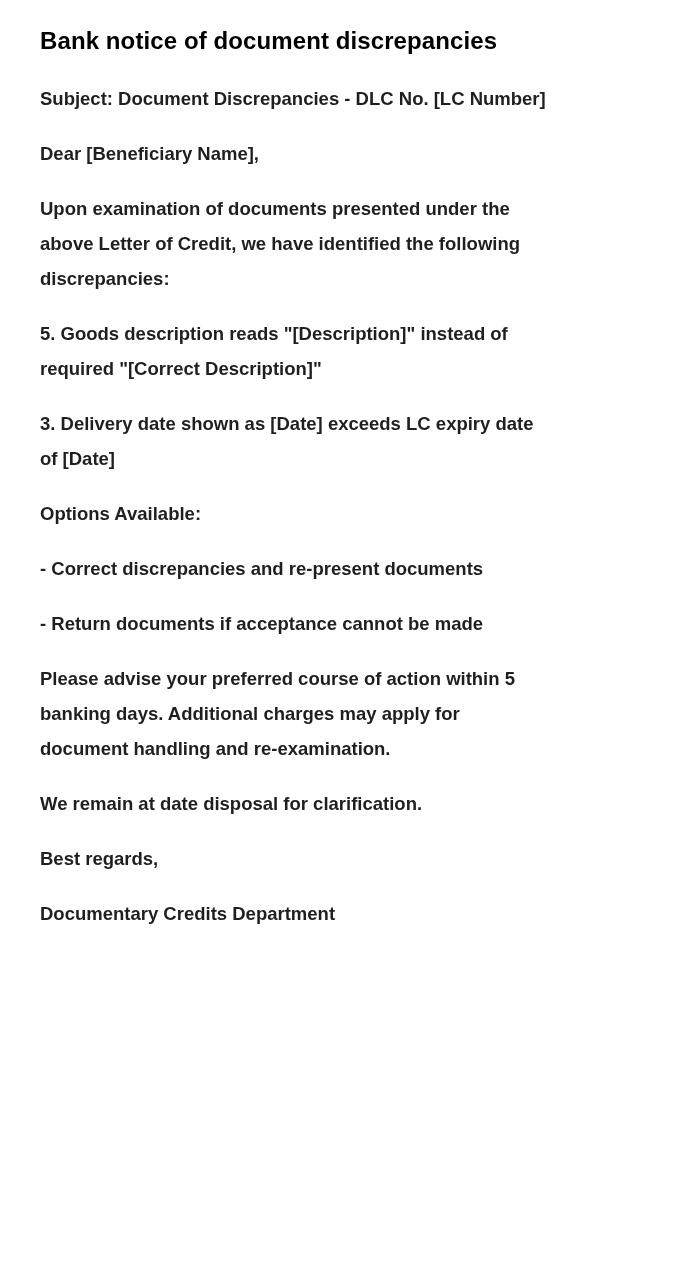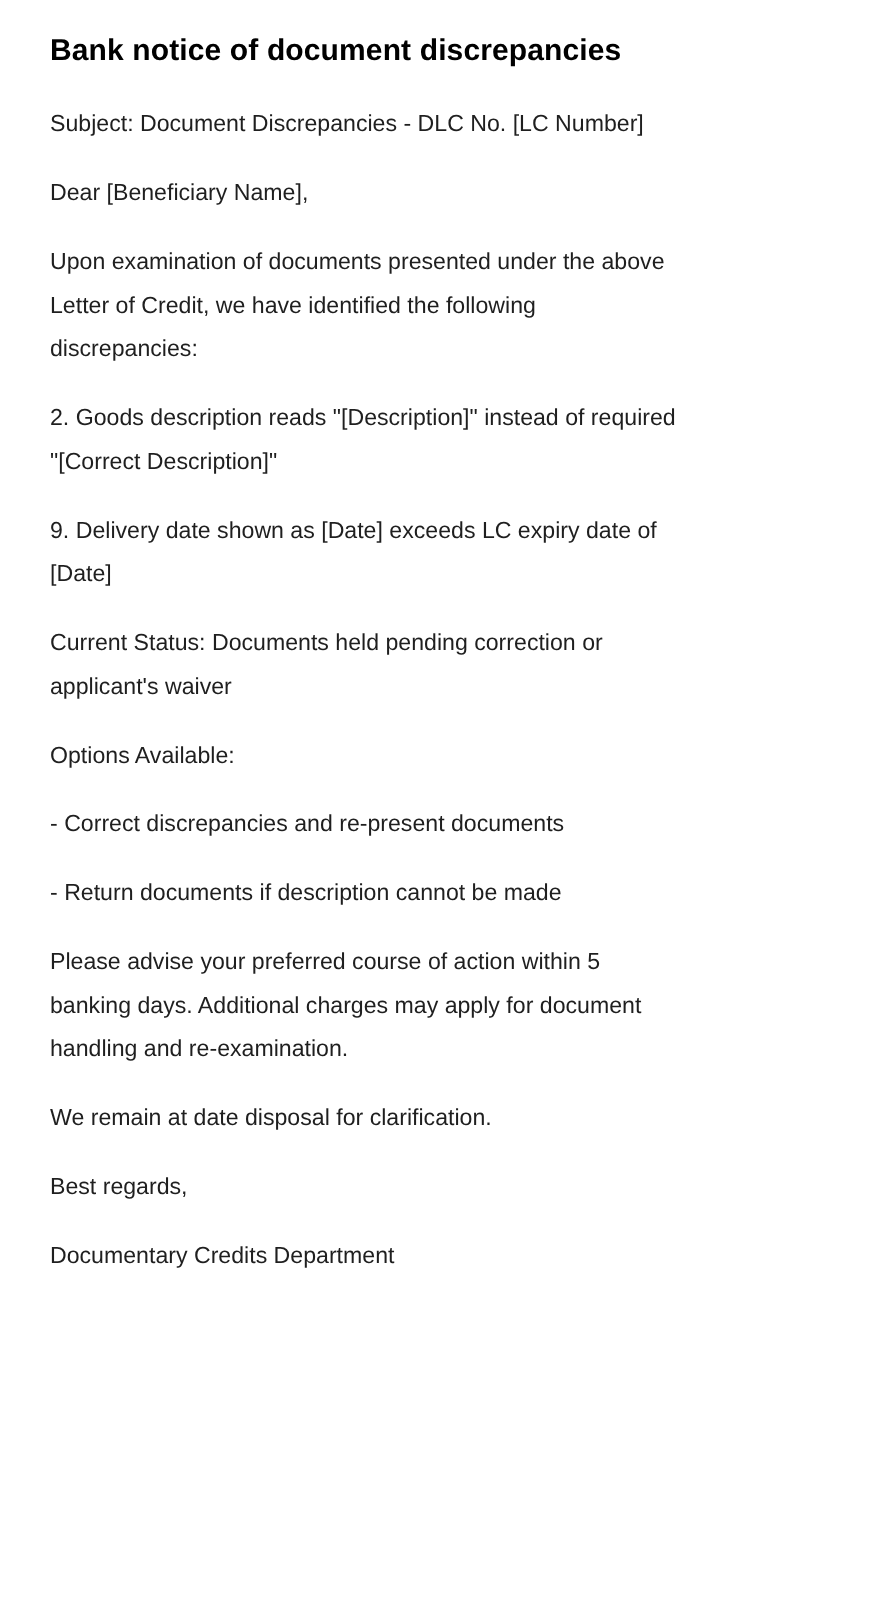--- a/index.html
+++ b/index.html
@@ -25,39 +25,38 @@
     font-size: 24px;
     line-height: 1.25;
     font-weight: 700;
     color: #000000;
     letter-spacing: 0.1px;
   }
   .doc p {
     margin: 0 0 20px 0;
     font-size: 18.5px;
     line-height: 35px;
-    font-weight: 400;
+    font-weight: 700;
     max-width: 610px;
     color: #1f1f1f;
   }
   .doc p:last-child {
     margin-bottom: 0;
   }
 </style>
 </head>
 <body>
 
 <div class="doc">
   <h1>Bank notice of document discrepancies</h1>
   <p>Subject: Document Discrepancies - DLC No. [LC Number]</p>
   <p>Dear [Beneficiary Name],</p>
   <p>Upon examination of documents presented under the above Letter of Credit, we have identified the following discrepancies:</p>
-  <p>2. Goods description reads "[Description]" instead of required "[Correct Description]"</p>
-  <p>9. Delivery date shown as [Date] exceeds LC expiry date of [Date]</p>
-  <p>Current Status: Documents held pending correction or applicant's waiver</p>
+  <p>5. Goods description reads "[Description]" instead of required "[Correct Description]"</p>
+  <p>3. Delivery date shown as [Date] exceeds LC expiry date of [Date]</p>
   <p>Options Available:</p>
   <p>- Correct discrepancies and re-present documents</p>
-  <p>- Return documents if description cannot be made</p>
+  <p>- Return documents if acceptance cannot be made</p>
   <p>Please advise your preferred course of action within 5 banking days. Additional charges may apply for document handling and re-examination.</p>
   <p>We remain at date disposal for clarification.</p>
   <p>Best regards,</p>
   <p>Documentary Credits Department</p>
 </div>
 
 </body></html>

